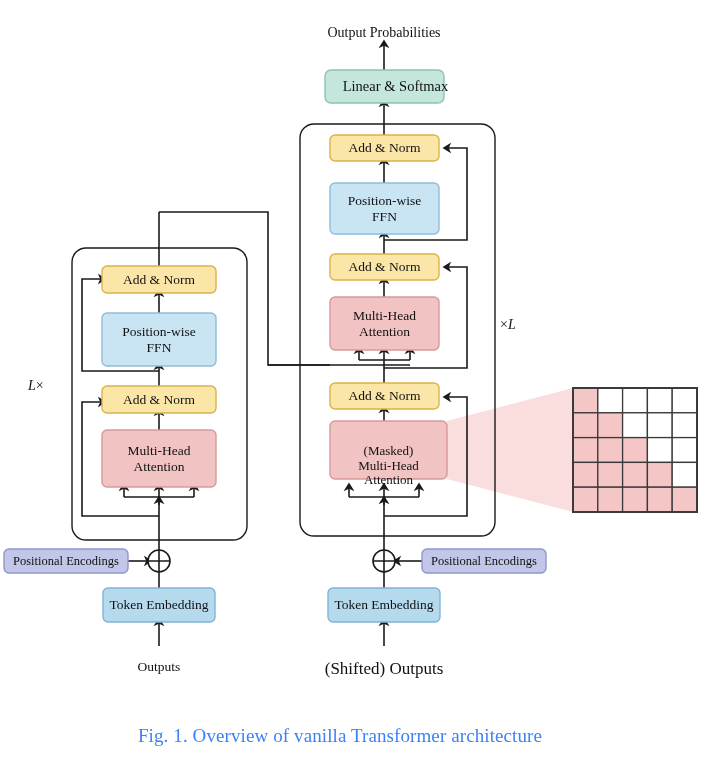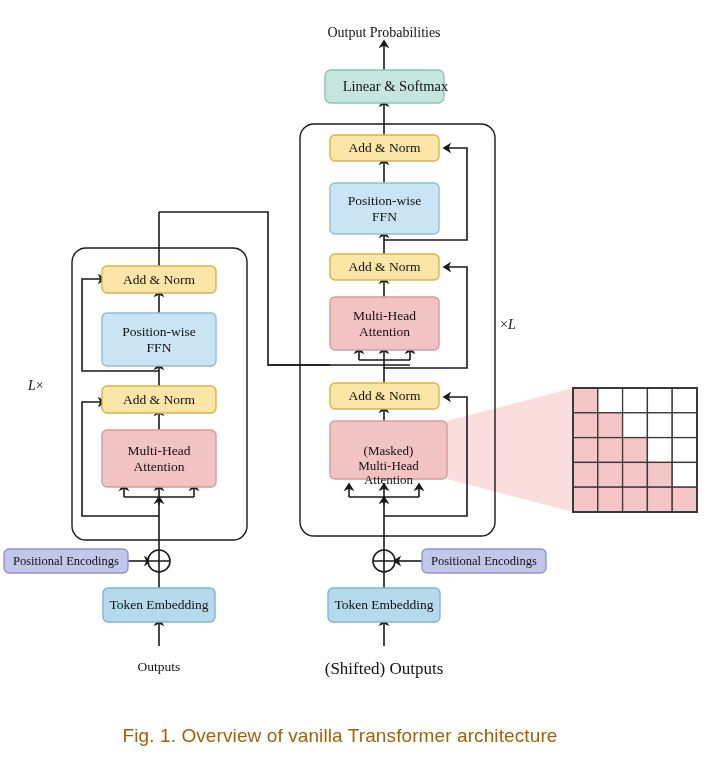--- a/index.html
+++ b/index.html
@@ -51,23 +51,23 @@
   }
   .rep-label .times {
     font-style: normal;
   }
   #figure-caption {
     position: absolute;
     left: 0;
     top: 725px;
     width: 680px;
     text-align: center;
-    font-family: Liberation Sans, sans-serif;
+    font-family: Liberation Serif, serif;
     font-size: 19px;
-    color: #a16207;
+    color: #3b82f6;
     letter-spacing: 0.1px;
   }
 </style>
 </head>
 <body>
 
 <div id="figure-root">
 
   <svg id="diagram-svg" width="705" height="774" viewBox="0 0 705 774">
     <defs>

